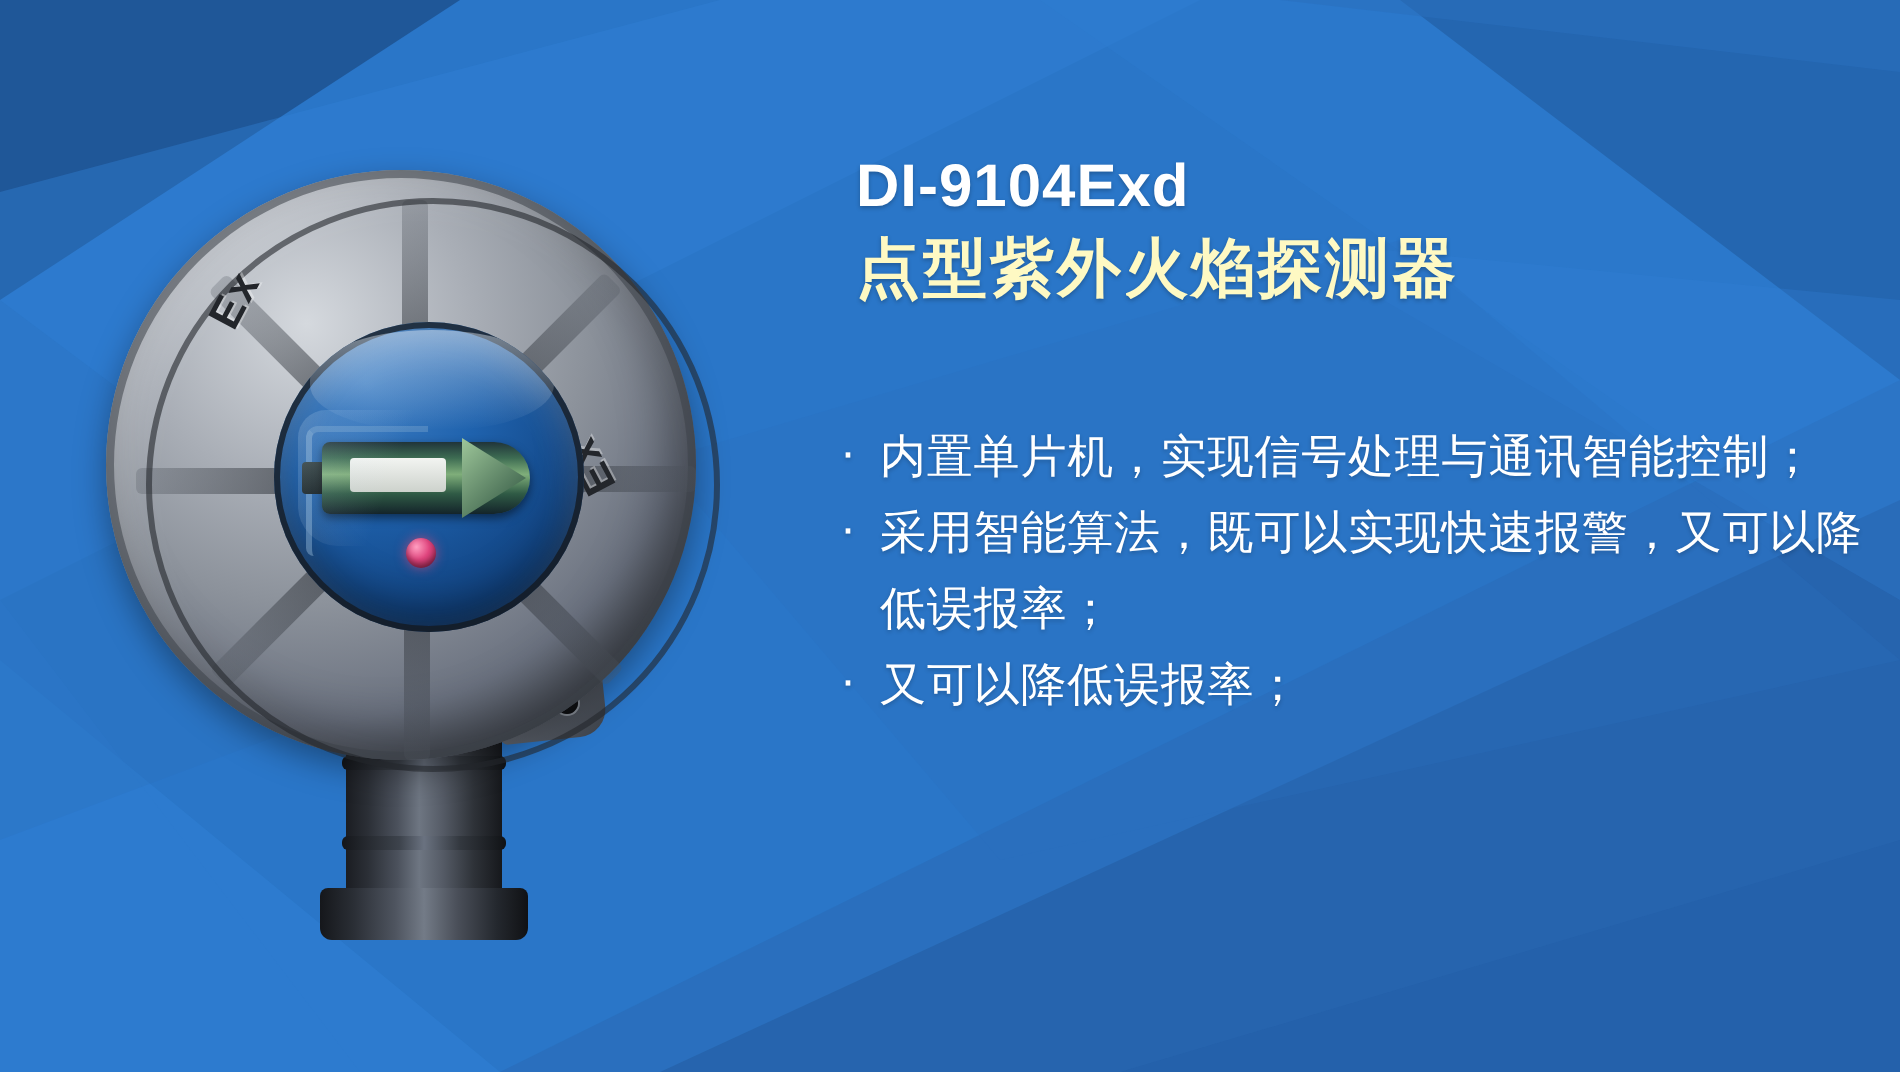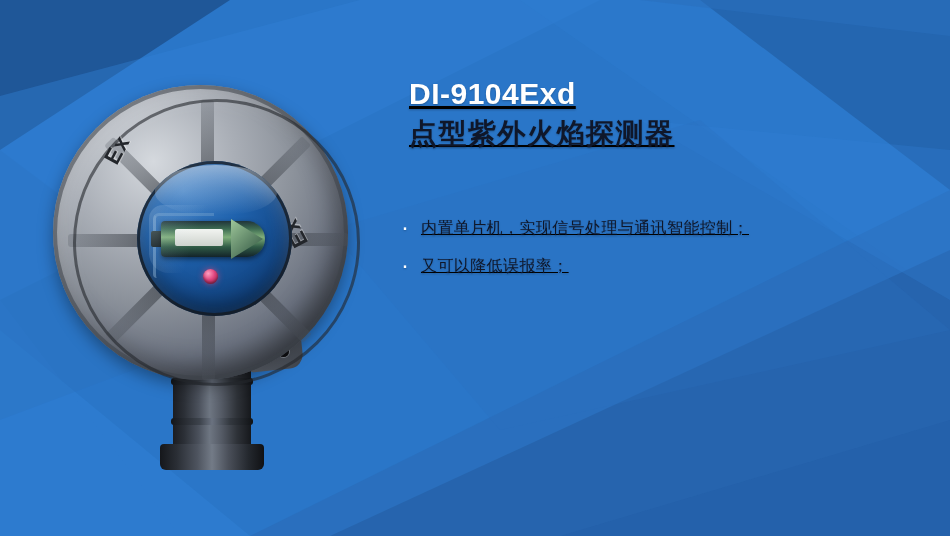--- a/index.html
+++ b/index.html
@@ -213,52 +213,51 @@
     font-weight: bold;
     letter-spacing: 1px;
     text-shadow: 1px 1px 0 rgba(255,255,255,.35);
   }
   #ex-left  { left: 50px;  top: 52px;  transform: rotate(-62deg); }
   #ex-right { left: 228px; top: 135px; transform: rotate(-118deg); }
 
   
   #text-block {
     position: absolute;
-    left: 399px;
+    left: 418px;
     top: 74px;
     width: 530px;
-    text-decoration: underline;
   }
   .title-model {
     color: #ffffff;
     font-size: 30px;
     font-weight: bold;
     letter-spacing: .5px;
     line-height: 40px;
     margin: 0 0 0 10px;
     text-shadow: 0 1px 2px rgba(0,0,0,.25);
   }
   .title-name {
-    color: #0f172a;
-    font-size: 28px;
+    color: #fef9c3;
+    font-size: 32px;
     font-weight: bold;
     letter-spacing: 1.5px;
     line-height: 40px;
     margin: 0 0 0 10px;
     text-shadow: 0 1px 2px rgba(0,0,0,.25);
   }
   #bullets {
     margin: 55px 0 0 0;
     padding: 0;
     list-style: none;
   }
   #bullets li {
     position: relative;
-    color: #0f172a;
-    font-size: 16px;
+    color: #ffffff;
+    font-size: 23px;
     line-height: 38px;
     padding-left: 22px;
     letter-spacing: .4px;
     text-shadow: 0 1px 2px rgba(0,0,0,.22);
   }
   #bullets li:before {
     content: "\00B7";
     position: absolute;
     left: 2px;
     top: -1px;
@@ -332,17 +331,18 @@
       </div>
     </div>
   </div>
 
   <div id="text-block">
     <div class="title-model">DI-9104Exd</div>
     <div class="title-name">点型紫外火焰探测器</div>
 
     <ul id="bullets">
       <li>内置单片机，实现信号处理与通讯智能控制；</li>
+      <li>采用智能算法，既可以实现快速报警，又可以降低误报率；</li>
       <li>又可以降低误报率；</li>
     </ul>
   </div>
 
 </div>
 
 </body></html>

